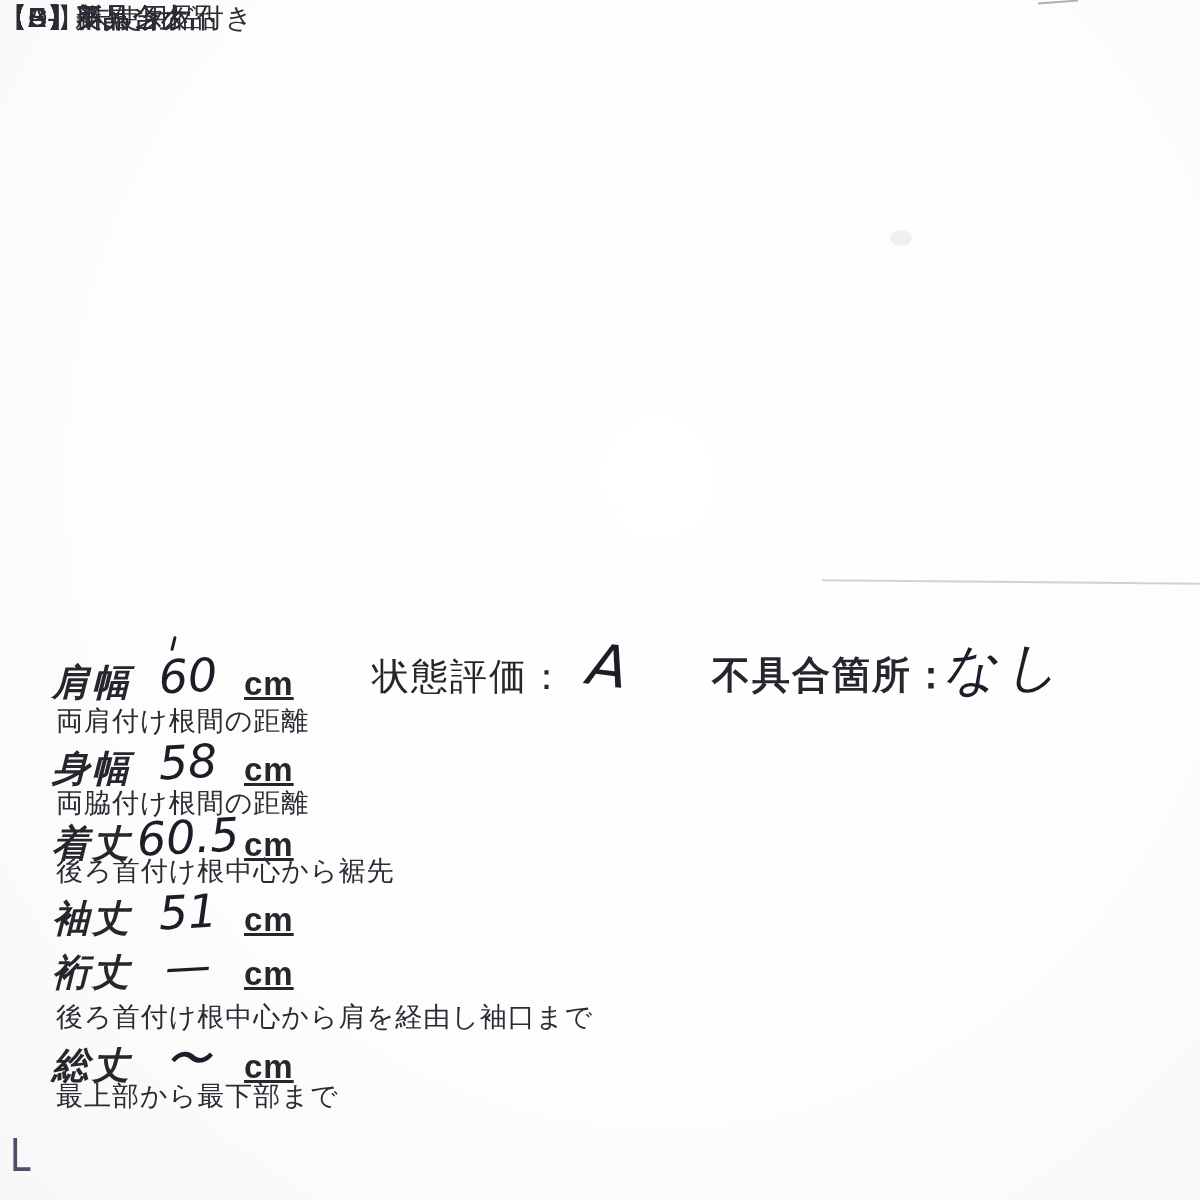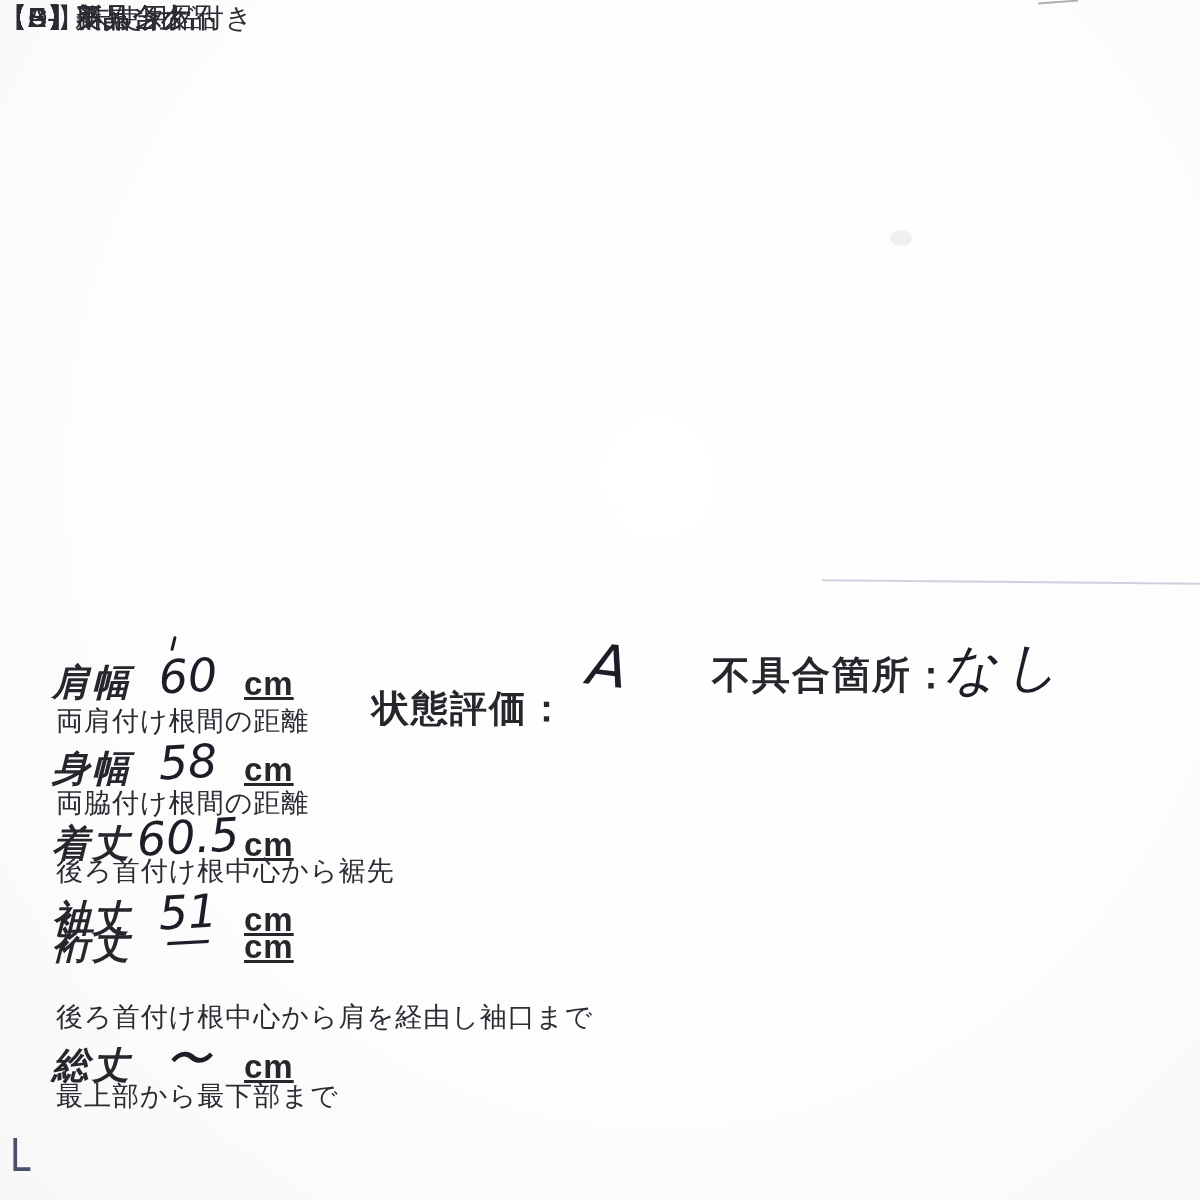--- a/index.html
+++ b/index.html
@@ -15,21 +15,21 @@
   .m-row{position:absolute;left:52px;display:flex;align-items:baseline;white-space:nowrap;}
   .m-label{font-size:37px;font-weight:bold;letter-spacing:3px;font-style:italic;}
   .m-value{display:inline-block;width:112px;text-align:center;font-size:46px;position:relative;top:-3px;}
   .m-unit{font-size:33px;font-weight:bold;letter-spacing:1px;text-decoration:underline;}
   .m-desc{position:absolute;left:56px;font-size:27px;letter-spacing:1px;white-space:nowrap;color:#2b2b33;}
   .handwriting{
     font-family:"DejaVu Sans",sans-serif;font-style:italic;color:#1d1d27;
     transform:rotate(-3deg);
   }
   
-  .cond-title{position:absolute;left:372px;top:684px;font-size:37px;font-weight:bold;letter-spacing:2px;white-space:nowrap;}
+  .cond-title{position:absolute;left:372px;top:652px;font-size:37px;font-weight:normal;letter-spacing:2px;white-space:nowrap;}
   .cond-value{position:absolute;left:588px;top:632px;font-size:58px;transform:rotate(7deg);}
   .legend-item{position:absolute;font-size:27px;letter-spacing:1px;white-space:nowrap;color:#2b2b33;}
   .legend-item:nth-of-type(1){left:394px;top:703px;}
   .legend-item:nth-of-type(2){left:386px;top:745px;}
   .legend-item:nth-of-type(3){left:390px;top:781px;}
   .legend-item:nth-of-type(4){left:406px;top:818px;}
   .legend-item:nth-of-type(5){left:384px;top:853px;}
   .legend-item:nth-of-type(6){left:406px;top:892px;}
   .legend-item:nth-of-type(7){left:384px;top:926px;}
   
@@ -67,21 +67,21 @@
     <span class="m-unit">cm</span>
   </div>
   <div class="m-desc" style="top:853px">後ろ首付け根中心から裾先</div>
 
   <div class="m-row" style="top:888px">
     <span class="m-label">袖丈</span>
     <span class="m-value handwriting">51</span>
     <span class="m-unit">cm</span>
   </div>
 
-  <div class="m-row" style="top:915px">
+  <div class="m-row" style="top:942px">
     <span class="m-label">裄丈</span>
     <span class="m-value handwriting">—</span>
     <span class="m-unit">cm</span>
   </div>
   <div class="m-desc" style="top:999px">後ろ首付け根中心から肩を経由し袖口まで</div>
 
   <div class="m-row" style="top:1032px">
     <span class="m-label">総丈</span>
     <span class="m-value handwriting">〜</span>
     <span class="m-unit">cm</span>

